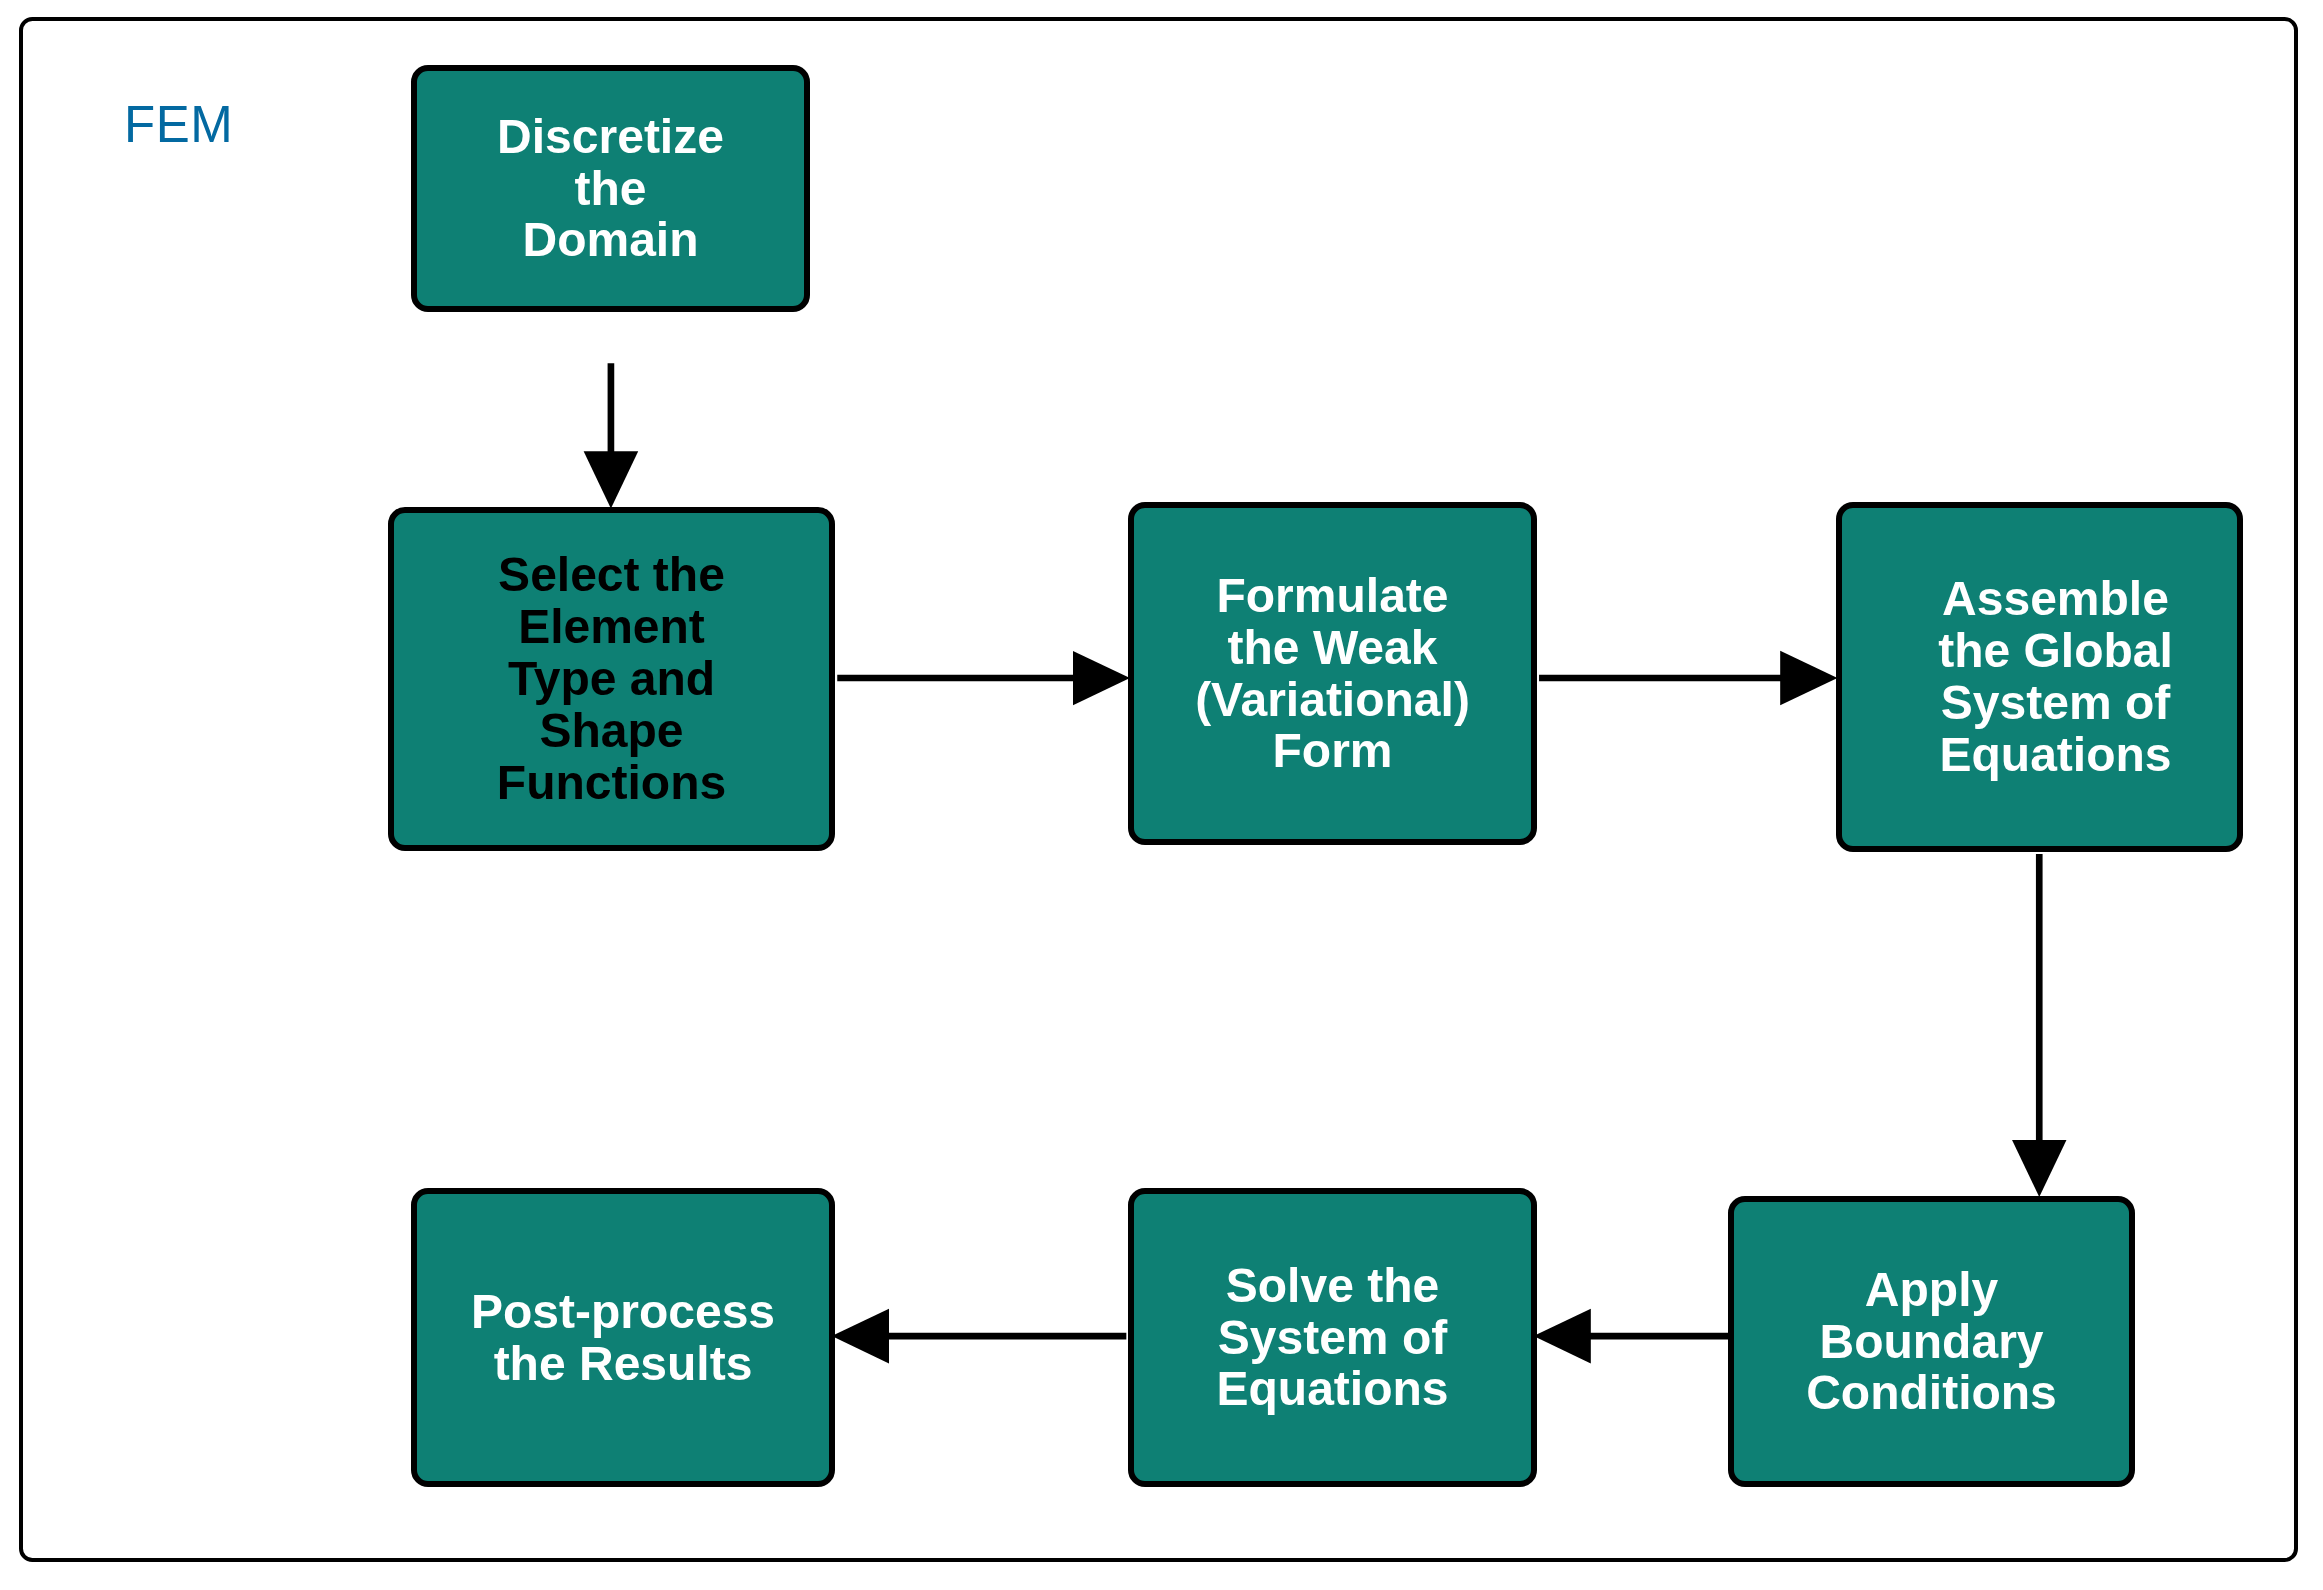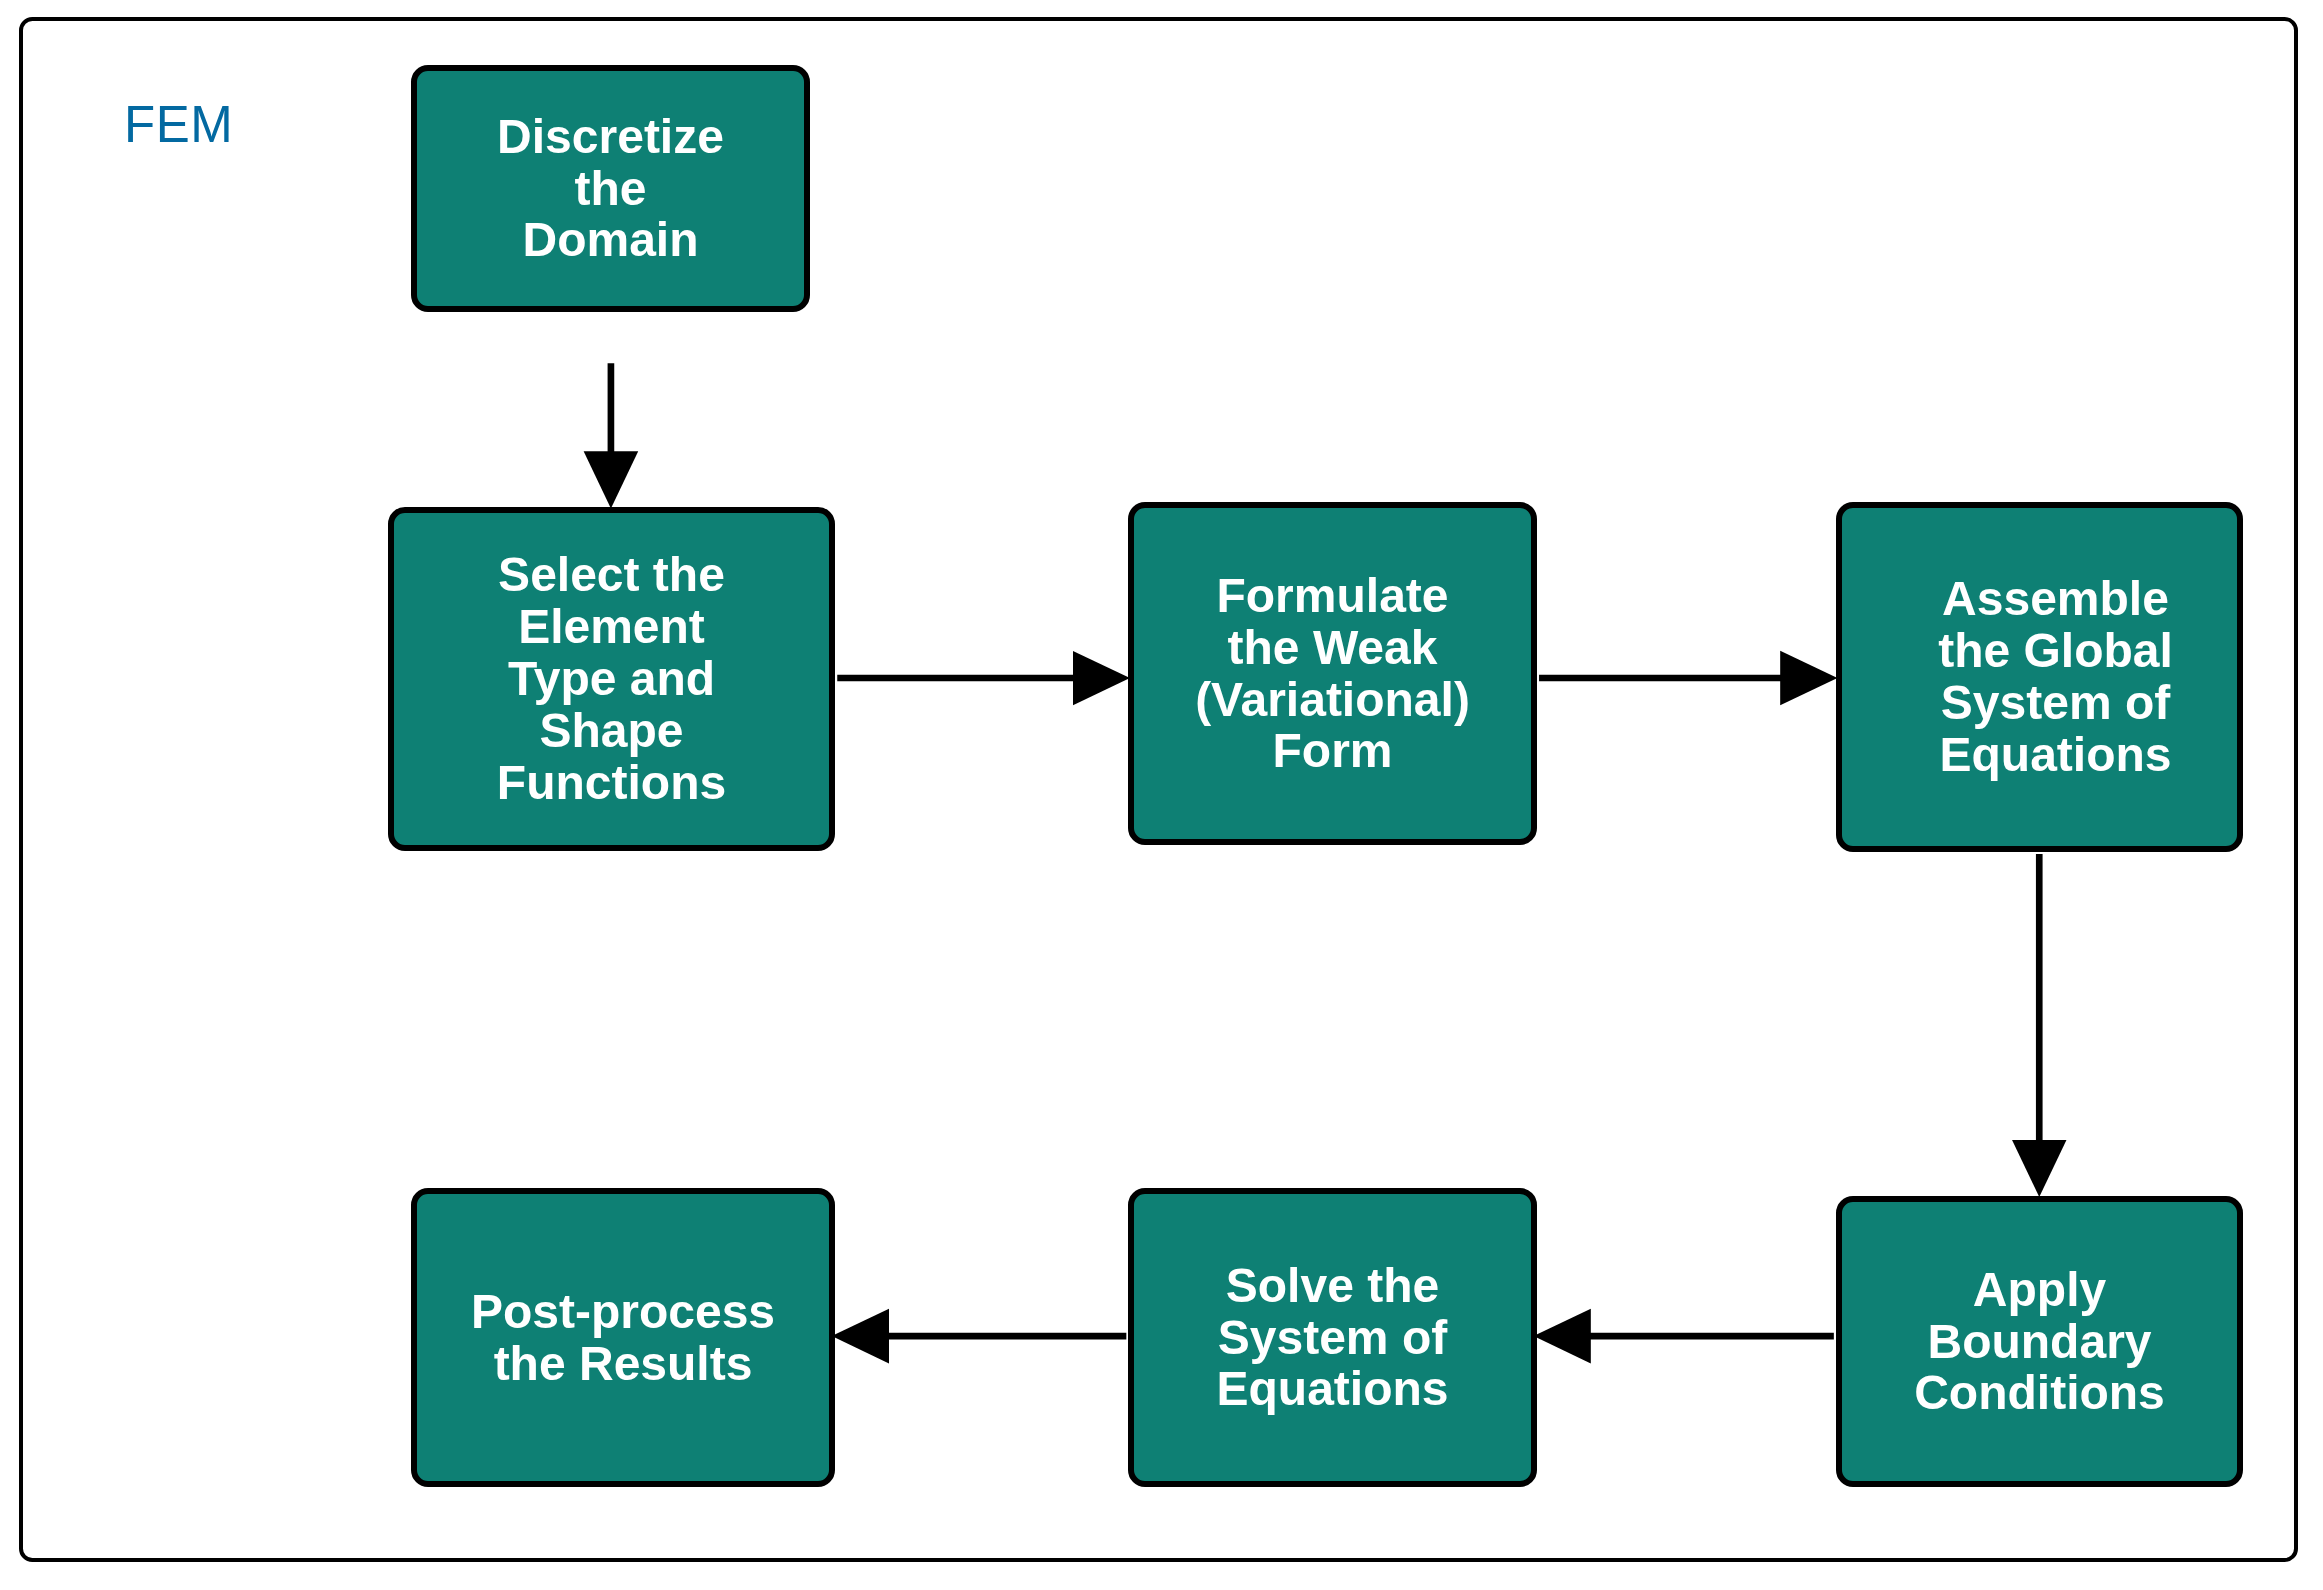--- a/index.html
+++ b/index.html
@@ -92,39 +92,39 @@
       </g>
   </svg>
 
   <div id="node-layer">
       <div class="node" style="left: 411px; top: 65px; width: 399px; height: 247px; background: rgb(14, 128, 116); border-color: rgb(0, 0, 0);">
         <div class="node-label" style="color: rgb(255, 255, 255);">Discretize
 the
 Domain</div>
       </div>
       <div class="node" style="left: 388px; top: 507px; width: 447px; height: 344px; background: rgb(14, 128, 116); border-color: rgb(0, 0, 0);">
-        <div class="node-label" style="color: #ffffff;">Select the
+        <div class="node-label" style="color: #000000;">Select the
 Element
 Type and
 Shape
 Functions</div>
       </div>
       <div class="node" style="left: 1128px; top: 502px; width: 409px; height: 343px; background: rgb(14, 128, 116); border-color: rgb(0, 0, 0);">
         <div class="node-label" style="color: rgb(255, 255, 255);">Formulate
 the Weak
 (Variational)
 Form</div>
       </div>
       <div class="node" style="left: 1836px; top: 502px; width: 407px; height: 350px; background: rgb(14, 128, 116); border-color: rgb(0, 0, 0); padding-left: 32px;">
         <div class="node-label" style="color: rgb(255, 255, 255);">Assemble
 the Global
 System of
 Equations</div>
       </div>
-      <div class="node" style="left: 1836px; top: 1196px; width: 407px; height: 291px; background: rgb(14, 128, 116); border-color: rgb(0, 0, 0);">
+      <div class="node" style="left: 1728px; top: 1196px; width: 407px; height: 291px; background: rgb(14, 128, 116); border-color: rgb(0, 0, 0);">
         <div class="node-label" style="color: rgb(255, 255, 255);">Apply
 Boundary
 Conditions</div>
       </div>
       <div class="node" style="left: 1128px; top: 1188px; width: 409px; height: 299px; background: rgb(14, 128, 116); border-color: rgb(0, 0, 0);">
         <div class="node-label" style="color: rgb(255, 255, 255); text-align: center;">Solve the
 System of
 Equations</div>
       </div>
       <div class="node" style="left: 411px; top: 1188px; width: 424px; height: 299px; background: rgb(14, 128, 116); border-color: rgb(0, 0, 0); align-items: center;">

